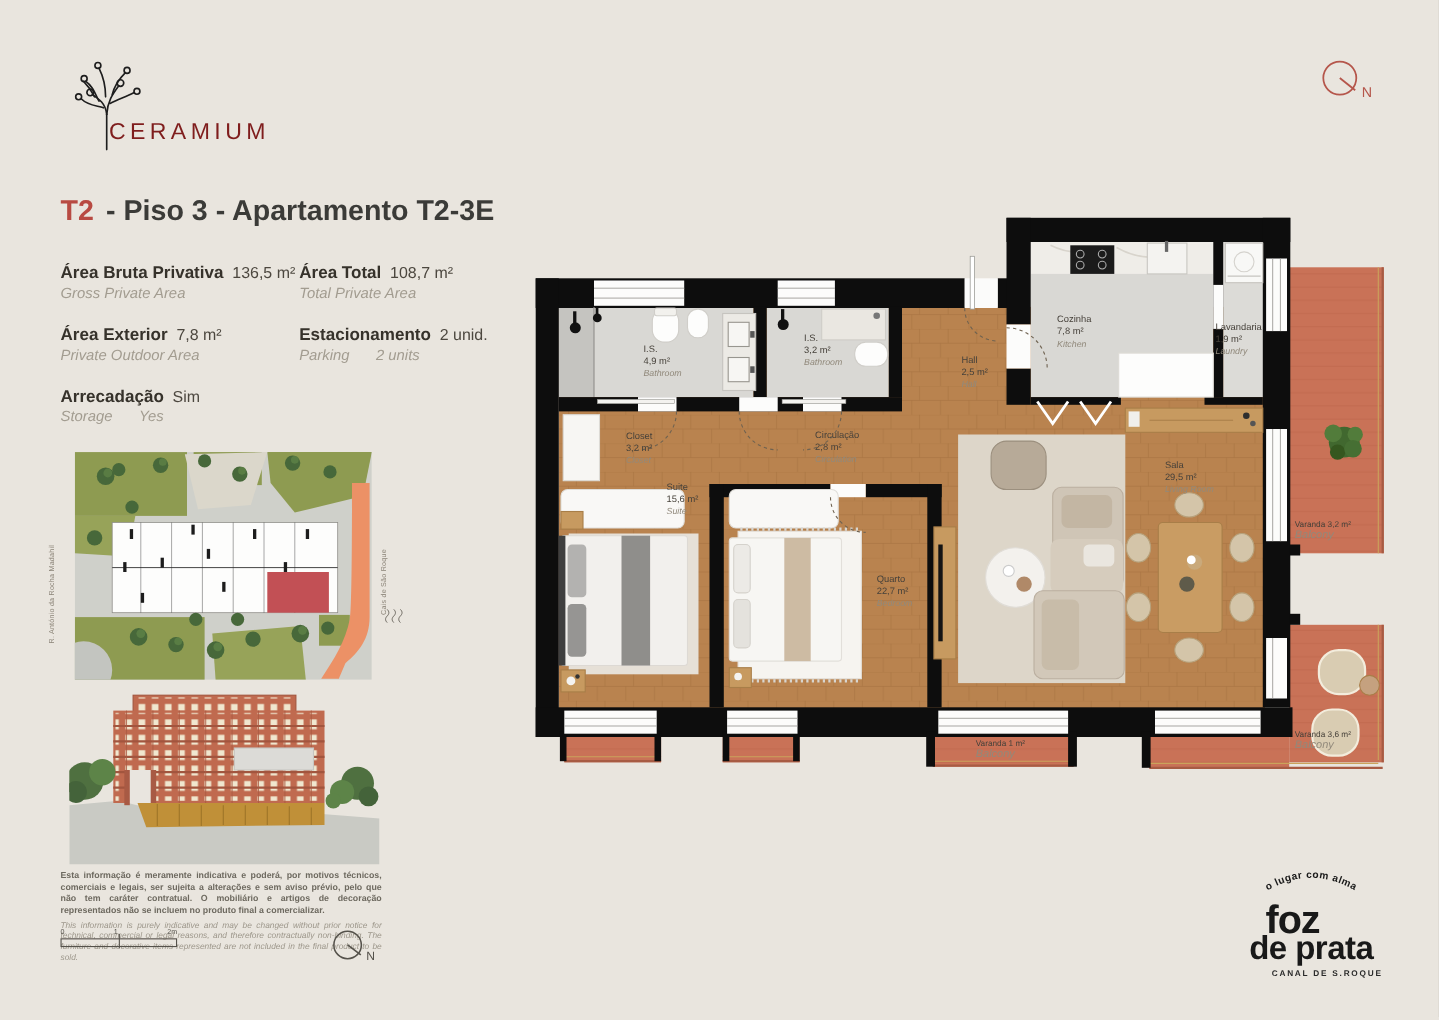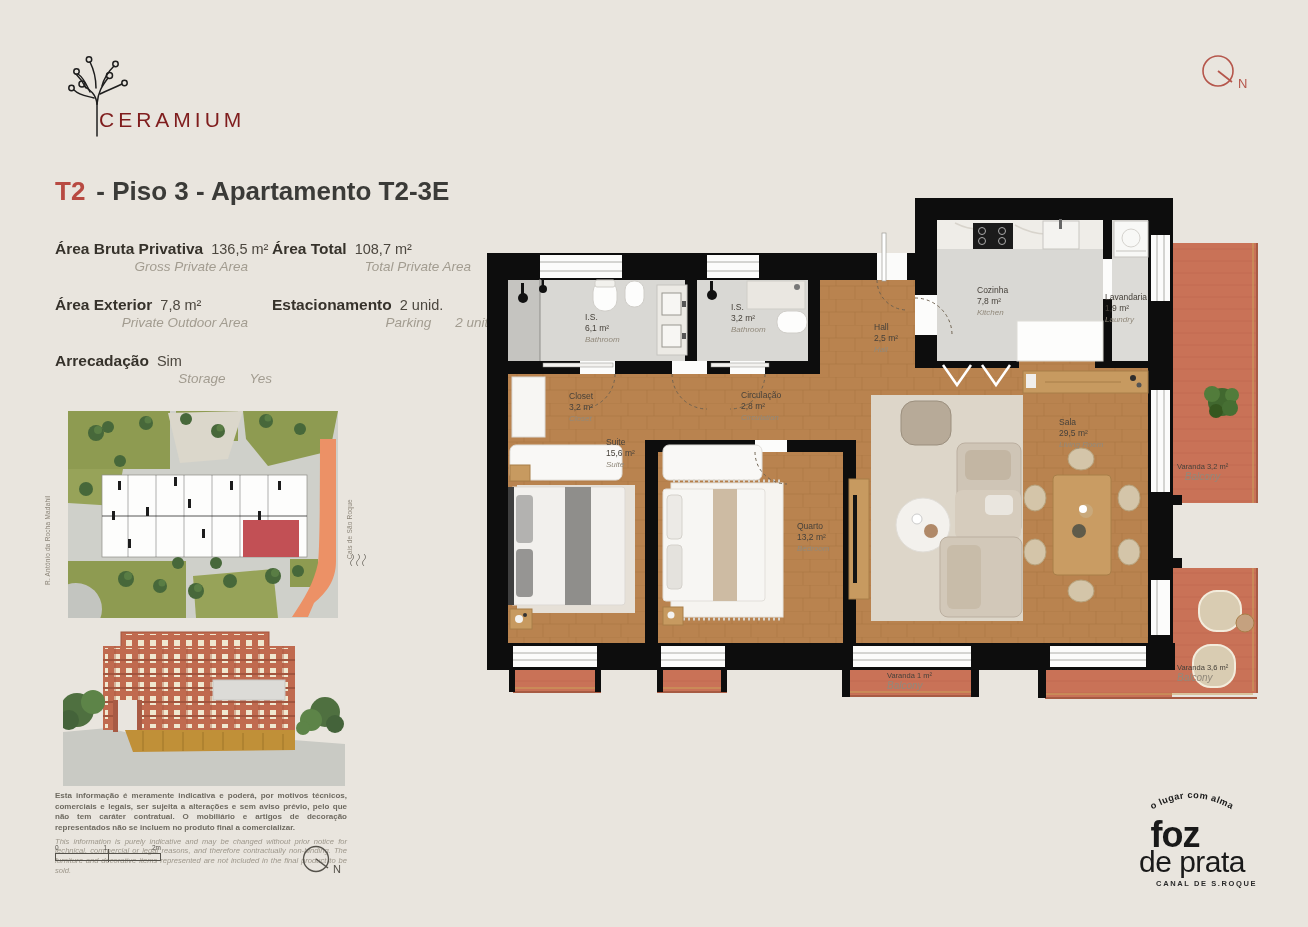--- a/index.html
+++ b/index.html
@@ -12,21 +12,21 @@
   .compass-tr{position:absolute;left:1194px;top:48px;}
   
   .title{position:absolute;left:55px;top:176px;font-size:26px;font-weight:700;}
   .title .t2{color:#b84a42;}
   .title .rest{color:#3b3b38;margin-left:11px;margin-top:20px;}
   
   .specs{position:absolute;left:55px;top:240px;width:440px;display:grid;
          grid-template-columns:217px 1fr;row-gap:22px;}
   .spec-label{font-weight:700;font-size:15.5px;color:#36322b;}
   .spec-value{font-size:14.5px;color:#4c473f;margin-left:8px;}
-  .spec-sub{font-style:italic;font-size:13.5px;color:#a29c90;margin-top:1px;text-align:right;}
+  .spec-sub{font-style:italic;font-size:13.5px;color:#a29c90;margin-top:1px;}
   .spec-subvalue{margin-left:24px;}
   
   .siteplan{position:absolute;left:68px;top:411px;width:270px;height:207px;}
   .elevation{position:absolute;left:63px;top:624px;width:282px;height:162px;}
   .v-label{position:absolute;writing-mode:vertical-rl;transform:rotate(180deg);
            font-size:6.5px;color:#8b8478;letter-spacing:.2px;white-space:nowrap;}
   .wave-icon{position:absolute;left:348px;top:548px;}
   
   .disclaimer{position:absolute;left:55px;top:791px;width:292px;}
   .disclaimer .pt{margin:0;font-size:8px;font-weight:700;color:#6e6a60;line-height:1.33;text-align:justify;}
@@ -41,21 +41,21 @@
   .plan{position:absolute;left:485px;top:195px;width:775px;height:510px;}
   .plan svg{position:absolute;left:0;top:0;}
   .plan-label{position:absolute;font-size:8.5px;line-height:11px;color:#46413a;white-space:nowrap;}
   .plan-label span{display:block;}
   .plan-label .en{font-style:italic;color:#91897b;font-size:8px;}
   .plan-label.vr{font-size:7.5px;line-height:10px;}
   .plan-label.vr .en{font-size:10px;}
   
   .fozlogo{position:absolute;left:1127px;top:779px;width:130px;text-align:center;color:#191919;}
   .foz-word1{display:block;font-size:36px;font-weight:700;line-height:27px;margin-right:34px;letter-spacing:-1px;}
-  .foz-word2{display:block;font-size:30px;font-weight:400;line-height:27px;letter-spacing:-0.5px;}
+  .foz-word2{display:block;font-size:30px;font-weight:700;line-height:27px;letter-spacing:-0.5px;}
   .foz-sub{display:block;font-size:7.5px;font-weight:700;letter-spacing:1.6px;margin-top:4px;text-align:right;color:#2a2a2a;}
 </style>
 </head>
 <body>
 
 <div class="page">
 
   <svg class="logo-tree" width="95" height="95" viewBox="0 0 95 95">
     <g stroke="#1e1e1e" stroke-width="1.5" fill="none" stroke-linecap="round">
       <path d="M47,92 V60"></path>
@@ -511,34 +511,34 @@
         <path d="M130,179 A35,35 0 0 1 95,214"></path>
         <path d="M187,179 A35,35 0 0 0 222,214"></path>
         <path d="M280,179 A35,35 0 0 1 245,214"></path>
         <path d="M270,257 A32,32 0 0 0 302,289"></path>
         <path d="M430,103 A37,37 0 0 1 467,140"></path>
       </g>
     </svg>
 
     <div class="plan-label" style="left:100px;top:117px;">
       <span>I.S.</span>
-        <span>6,1 m²</span>
+        <span>4,9 m²</span>
         <span class="en">Bathroom</span>
     </div>
     <div class="plan-label" style="left:246px;top:107px;">
       <span>I.S.</span>
         <span>3,2 m²</span>
         <span class="en">Bathroom</span>
     </div>
     <div class="plan-label" style="left:389px;top:127px;">
       <span>Hall</span>
         <span>2,5 m²</span>
         <span class="en">Hall</span>
     </div>
-    <div class="plan-label" style="left:492px;top:90px;">
+    <div class="plan-label" style="left:476px;top:90px;">
       <span>Cozinha</span>
         <span>7,8 m²</span>
         <span class="en">Kitchen</span>
     </div>
     <div class="plan-label" style="left:620px;top:97px;">
       <span>Lavandaria</span>
         <span>1,9 m²</span>
         <span class="en">Laundry</span>
     </div>
     <div class="plan-label" style="left:84px;top:196px;">
@@ -551,29 +551,29 @@
         <span>2,8 m²</span>
         <span class="en">Circulation</span>
     </div>
     <div class="plan-label" style="left:121px;top:242px;">
       <span>Suite</span>
         <span>15,6 m²</span>
         <span class="en">Suite</span>
     </div>
     <div class="plan-label" style="left:312px;top:326px;">
       <span>Quarto</span>
-        <span>13,2 m²</span>
+        <span>22,7 m²</span>
         <span class="en">Bedroom</span>
     </div>
     <div class="plan-label" style="left:574px;top:222px;">
       <span>Sala</span>
         <span>29,5 m²</span>
         <span class="en">Living Room</span>
     </div>
-    <div class="plan-label vr" style="left:692px;top:267px;text-align:center;">
+    <div class="plan-label vr" style="left:692px;top:277px;">
       <span>Varanda 3,2 m²</span>
         <span class="en">Balcony</span>
     </div>
     <div class="plan-label vr" style="left:692px;top:468px;">
       <span>Varanda 3,6 m²</span>
         <span class="en">Balcony</span>
     </div>
     <div class="plan-label vr" style="left:402px;top:476px;">
       <span>Varanda 1 m²</span>
         <span class="en">Balcony</span>

